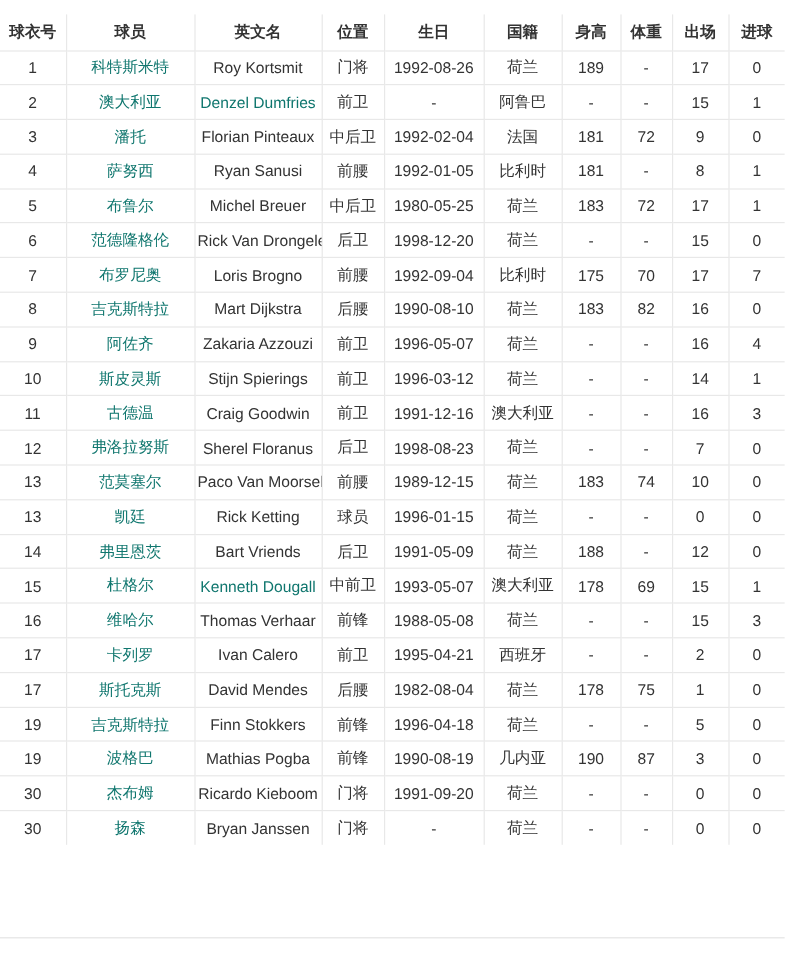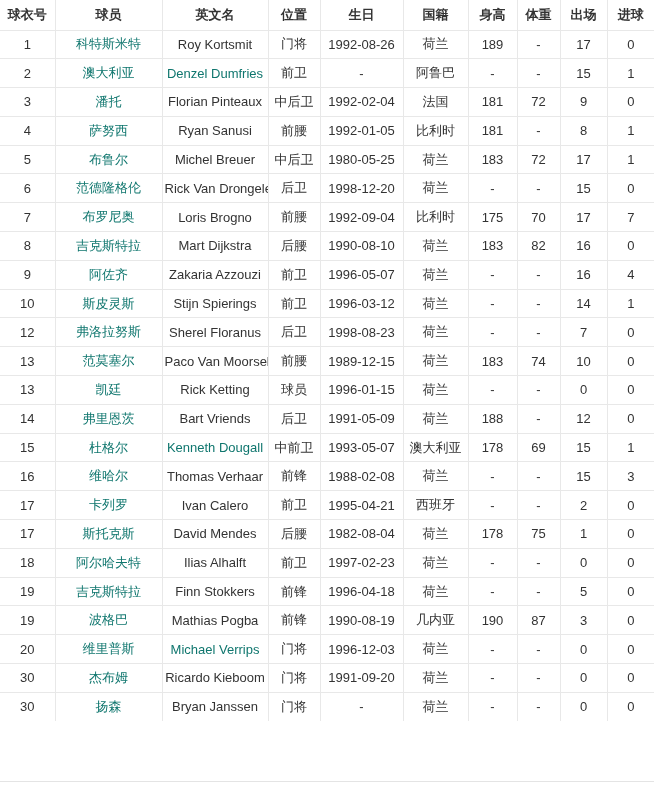--- a/index.html
+++ b/index.html
@@ -13,20 +13,21 @@
     position: relative;
     overflow: hidden;
     font-family: "Liberation Sans", "DejaVu Sans", sans-serif;
     color: #333333;
   }
   table.roster {
     width: 654px;
     border-collapse: collapse;
     table-layout: fixed;
     border: hidden; 
+    margin-top: 12px;
   }
   table.roster th,
   table.roster td {
     border: 1px solid #e8e8e8;
     padding: 0 2px;
     text-align: center;
     vertical-align: middle;
     overflow: hidden;
     white-space: nowrap;
     font-size: 13px;
@@ -212,20 +213,32 @@
         <td>Stijn Spierings</td>
         <td class="cjk">前卫</td>
         <td>1996-03-12</td>
         <td class="cjk">荷兰</td>
         <td>-</td>
         <td>-</td>
         <td>14</td>
         <td>1</td>
       </tr>
       <tr>
+        <td>11</td>
+        <td class="cjk"><a class="link">古德温</a></td>
+        <td>Craig Goodwin</td>
+        <td class="cjk">前卫</td>
+        <td>1991-12-16</td>
+        <td class="cjk">澳大利亚</td>
+        <td>-</td>
+        <td>-</td>
+        <td>16</td>
+        <td>3</td>
+      </tr>
+      <tr>
         <td>12</td>
         <td class="cjk"><a class="link">弗洛拉努斯</a></td>
         <td>Sherel Floranus</td>
         <td class="cjk">后卫</td>
         <td>1998-08-23</td>
         <td class="cjk">荷兰</td>
         <td>-</td>
         <td>-</td>
         <td>7</td>
         <td>0</td>
@@ -276,21 +289,21 @@
         <td>178</td>
         <td>69</td>
         <td>15</td>
         <td>1</td>
       </tr>
       <tr>
         <td>16</td>
         <td class="cjk"><a class="link">维哈尔</a></td>
         <td>Thomas Verhaar</td>
         <td class="cjk">前锋</td>
-        <td>1988-02-08</td>
+        <td>1988-05-08</td>
         <td class="cjk">荷兰</td>
         <td>-</td>
         <td>-</td>
         <td>15</td>
         <td>3</td>
       </tr>
       <tr>
         <td>17</td>
         <td class="cjk"><a class="link">卡列罗</a></td>
         <td>Ivan Calero</td>
@@ -305,32 +318,20 @@
       <tr>
         <td>17</td>
         <td class="cjk"><a class="link">斯托克斯</a></td>
         <td>David Mendes</td>
         <td class="cjk">后腰</td>
         <td>1982-08-04</td>
         <td class="cjk">荷兰</td>
         <td>178</td>
         <td>75</td>
         <td>1</td>
-        <td>0</td>
-      </tr>
-      <tr>
-        <td>18</td>
-        <td class="cjk"><a class="link">阿尔哈夫特</a></td>
-        <td>Ilias Alhalft</td>
-        <td class="cjk">前卫</td>
-        <td>1997-02-23</td>
-        <td class="cjk">荷兰</td>
-        <td>-</td>
-        <td>-</td>
-        <td>0</td>
         <td>0</td>
       </tr>
       <tr>
         <td>19</td>
         <td class="cjk"><a class="link">吉克斯特拉</a></td>
         <td>Finn Stokkers</td>
         <td class="cjk">前锋</td>
         <td>1996-04-18</td>
         <td class="cjk">荷兰</td>
         <td>-</td>
@@ -344,32 +345,20 @@
         <td>Mathias Pogba</td>
         <td class="cjk">前锋</td>
         <td>1990-08-19</td>
         <td class="cjk">几内亚</td>
         <td>190</td>
         <td>87</td>
         <td>3</td>
         <td>0</td>
       </tr>
       <tr>
-        <td>20</td>
-        <td class="cjk"><a class="link">维里普斯</a></td>
-        <td><a class="link">Michael Verrips</a></td>
-        <td class="cjk">门将</td>
-        <td>1996-12-03</td>
-        <td class="cjk">荷兰</td>
-        <td>-</td>
-        <td>-</td>
-        <td>0</td>
-        <td>0</td>
-      </tr>
-      <tr>
         <td>30</td>
         <td class="cjk"><a class="link">杰布姆</a></td>
         <td>Ricardo Kieboom</td>
         <td class="cjk">门将</td>
         <td>1991-09-20</td>
         <td class="cjk">荷兰</td>
         <td>-</td>
         <td>-</td>
         <td>0</td>
         <td>0</td>

